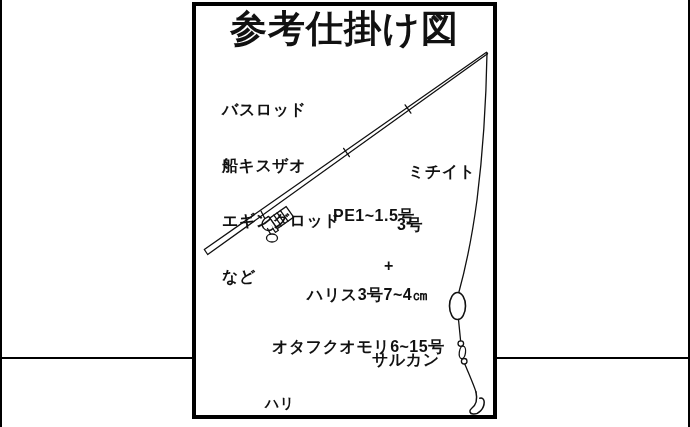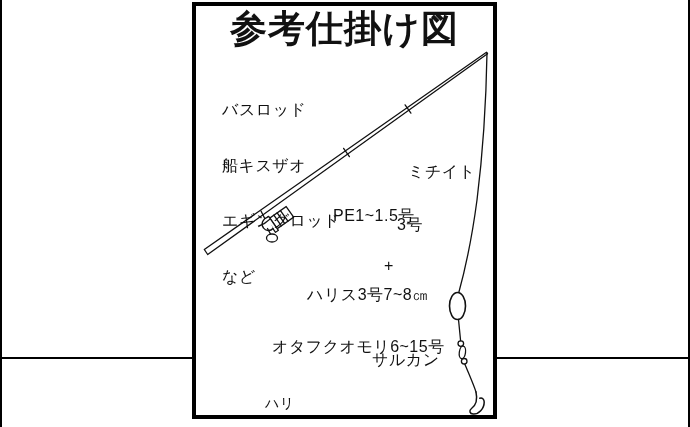--- a/index.html
+++ b/index.html
@@ -18,21 +18,21 @@
     position:absolute;left:192px;top:2px;width:305px;height:417px;
     box-sizing:border-box;border:4px solid #000;background:#fff;
   }
   .art{position:absolute;left:0;top:0;}
   .title{
     position:absolute;left:193px;top:4px;width:303px;
     text-align:center;font-size:37px;font-weight:bold;letter-spacing:1px;
     white-space:nowrap;
   }
   .label{
-    position:absolute;font-size:16px;font-weight:400;line-height:18.5px;
+    position:absolute;font-size:16px;font-weight:700;line-height:18.5px;
     white-space:pre;letter-spacing:0.5px;
   }
   .lbl-rodtypes{left:222px;top:64px;}
   .lbl-michiito{left:397px;top:128px;line-height:17.5px;}
   .lbl-michiito .l1{display:block;padding-left:11px;}
   .lbl-michiito .l2{display:block;}
   .lbl-pe{left:333px;top:175px;line-height:16.5px;text-align:center;}
   .lbl-pe .l1{display:block;}
   .lbl-pe .l2{display:block;padding-left:30px;}
   .lbl-pe .l3{display:block;}
@@ -108,21 +108,21 @@
     <span class="l1">ミチイト</span>
     <span class="l2">3号</span>
   </div>
 
   <div class="label lbl-pe">
     <span class="l1">PE1~1.5号</span>
     <span class="l2">+</span>
   </div>
 
 
-  <div class="label lbl-harisu">ハリス3号7~8㎝</div>
+  <div class="label lbl-harisu">ハリス3号7~4㎝</div>
 
   <div class="label lbl-omori">オタフクオモリ6~15号</div>
 
   <div class="label lbl-sarukan">サルカン</div>
 
   <div class="label lbl-hooks">
     <span class="blk">ハリ</span>
     
     
   </div>

